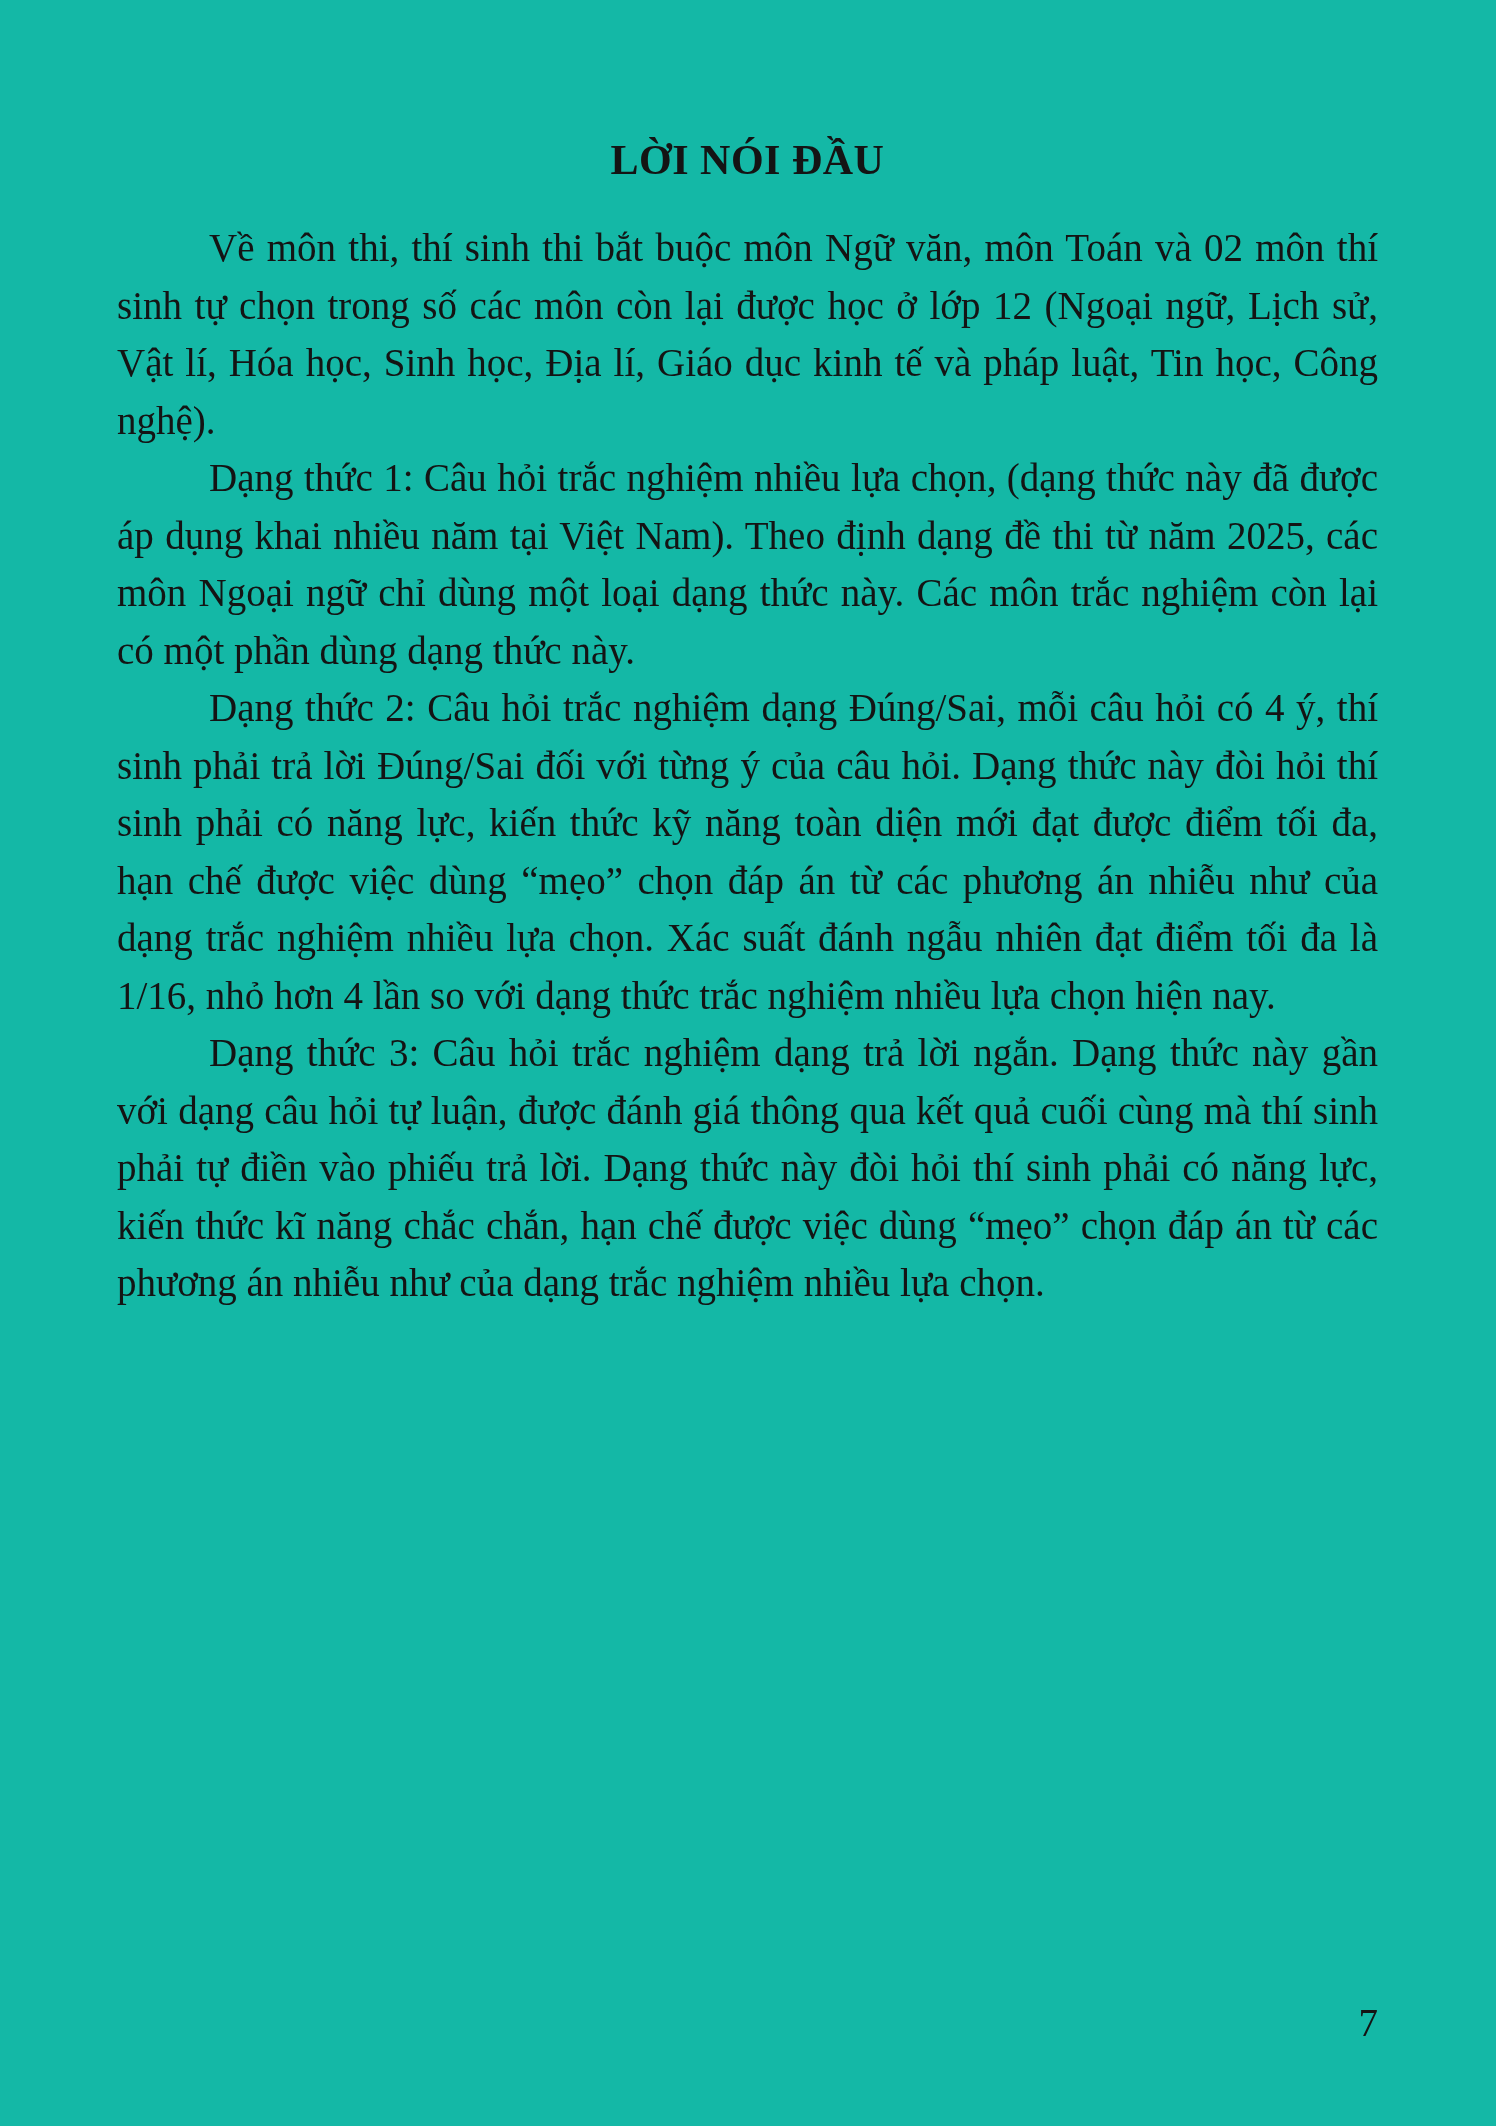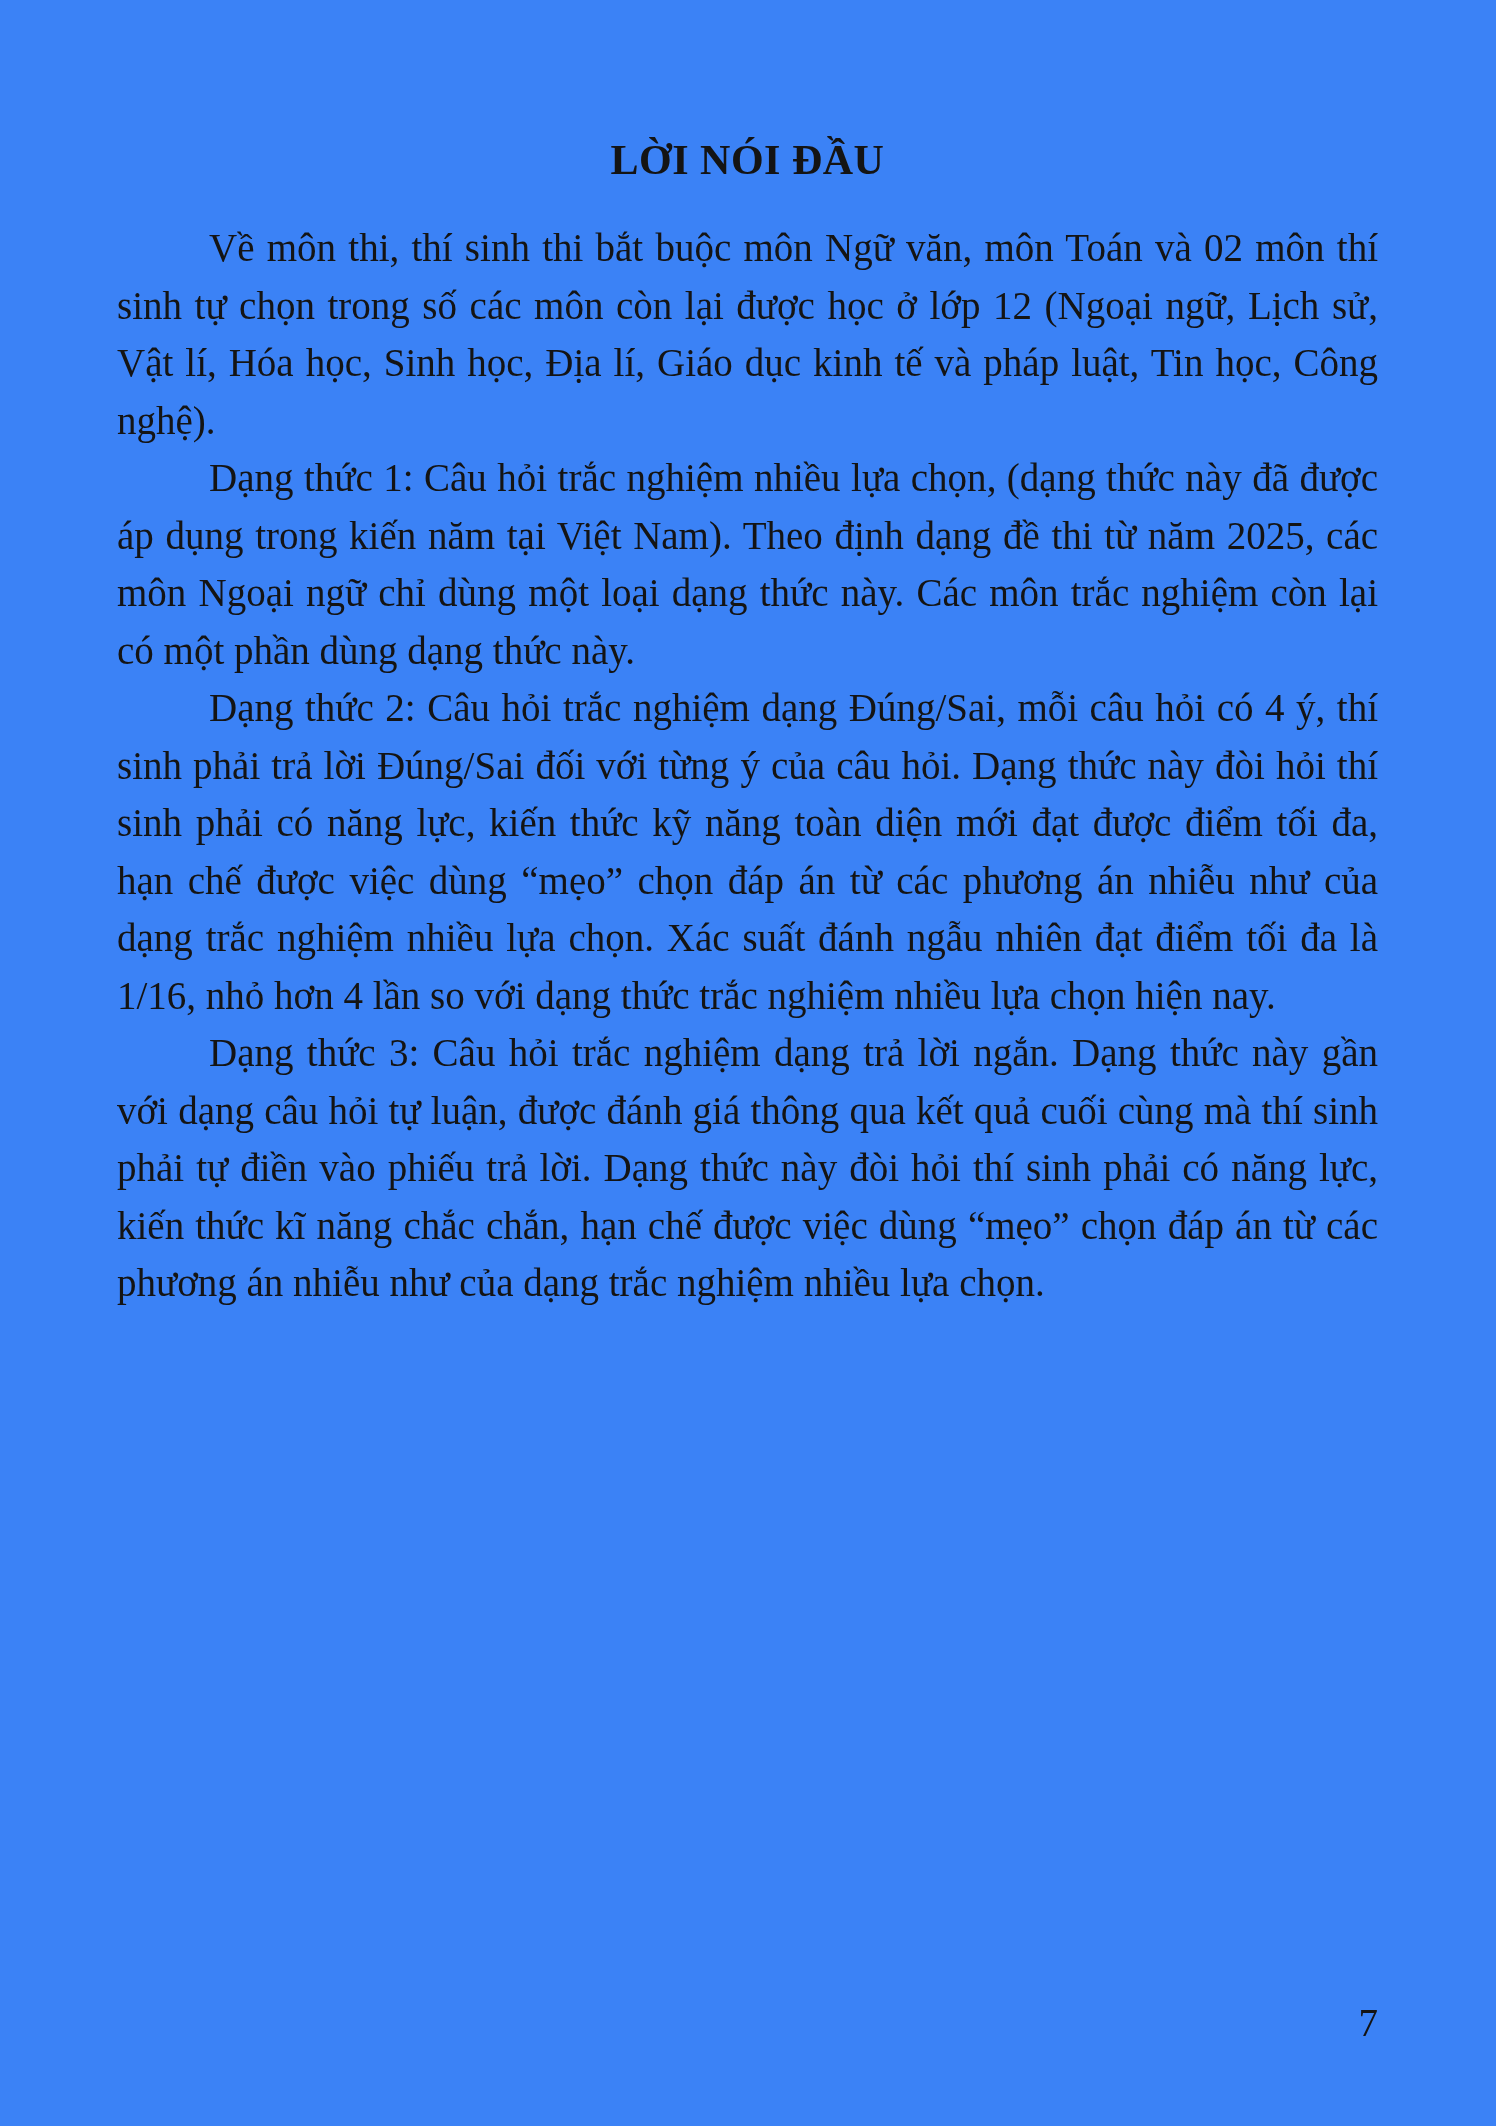--- a/index.html
+++ b/index.html
@@ -1,21 +1,21 @@
 <!DOCTYPE html>
 <html><head>
 <meta charset="utf-8">
 <style>
   * { margin: 0; padding: 0; box-sizing: border-box; }
   html, body { background: #e8e8e8; }
   .page {
     position: relative;
     width: 1496px;
     height: 2126px;
-    background: #3b82f6;
+    background: #14b8a6;
     color: #141414;
     font-family: "Liberation Serif", "DejaVu Serif", serif;
     overflow: hidden;
   }
   .content {
     padding: 139px 118px 0 117px;
   }
   .title {
     font-size: 42px;
     line-height: 42px;
@@ -46,19 +46,19 @@
   }
 </style>
 </head>
 <body>
 
 <div class="page">
   <div class="content">
     <h1 class="title">LỜI NÓI ĐẦU</h1>
     <div class="body-text" id="paragraphs">
         <p class="indent"><span>Về môn thi, thí sinh thi bắt buộc môn Ngữ văn, môn Toán và 02 môn thí sinh tự chọn trong số các môn còn lại được học ở lớp 12 (Ngoại ngữ, Lịch sử, Vật lí, Hóa học, Sinh học, Địa lí, Giáo dục kinh tế và pháp luật, Tin học, Công nghệ).</span></p>
-        <p class="indent"><span class="bold">Dạng thức 1: Câu hỏi trắc nghiệm nhiều lựa chọn</span><span>, (dạng thức này đã được áp dụng trong kiến năm tại Việt Nam). Theo định dạng đề thi từ năm 2025, các môn Ngoại ngữ chỉ dùng một loại dạng thức này. Các môn trắc nghiệm còn lại có một phần dùng dạng thức này.</span></p>
+        <p class="indent"><span class="bold">Dạng thức 1: Câu hỏi trắc nghiệm nhiều lựa chọn</span><span>, (dạng thức này đã được áp dụng khai nhiều năm tại Việt Nam). Theo định dạng đề thi từ năm 2025, các môn Ngoại ngữ chỉ dùng một loại dạng thức này. Các môn trắc nghiệm còn lại có một phần dùng dạng thức này.</span></p>
         <p class="indent"><span class="bold">Dạng thức 2: Câu hỏi trắc nghiệm dạng Đúng/Sai</span><span>, mỗi câu hỏi có 4 ý, thí sinh phải trả lời Đúng/Sai đối với từng ý của câu hỏi. Dạng thức này đòi hỏi thí sinh phải có năng lực, kiến thức kỹ năng toàn diện mới đạt được điểm tối đa, hạn chế được việc dùng “mẹo” chọn đáp án từ các phương án nhiễu như của dạng trắc nghiệm nhiều lựa chọn. Xác suất đánh ngẫu nhiên đạt điểm tối đa là 1/16, nhỏ hơn 4 lần so với dạng thức trắc nghiệm nhiều lựa chọn hiện nay.</span></p>
         <p class="indent"><span class="bold">Dạng thức 3: Câu hỏi trắc nghiệm dạng trả lời ngắn</span><span>. Dạng thức này gần với dạng câu hỏi tự luận, được đánh giá thông qua kết quả cuối cùng mà thí sinh phải tự điền vào phiếu trả lời. Dạng thức này đòi hỏi thí sinh phải có năng lực, kiến thức kĩ năng chắc chắn, hạn chế được việc dùng “mẹo” chọn đáp án từ các phương án nhiễu như của dạng trắc nghiệm nhiều lựa chọn.</span></p>
       </div>
   </div>
   <div class="page-number">7</div>
 </div>
 
 </body></html>

